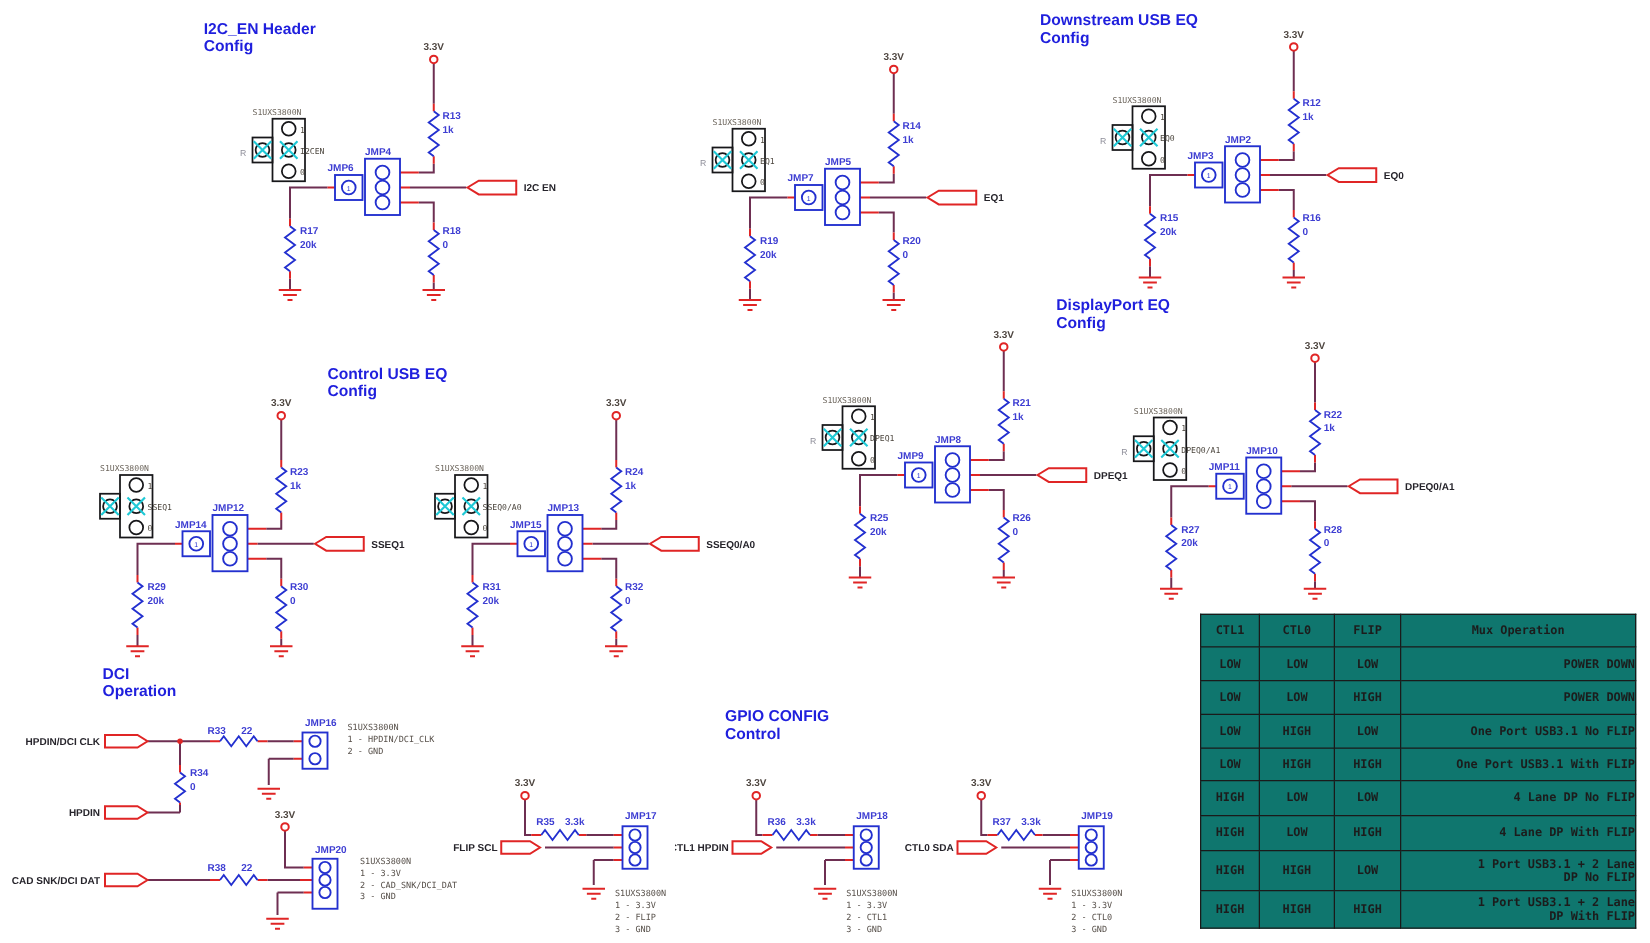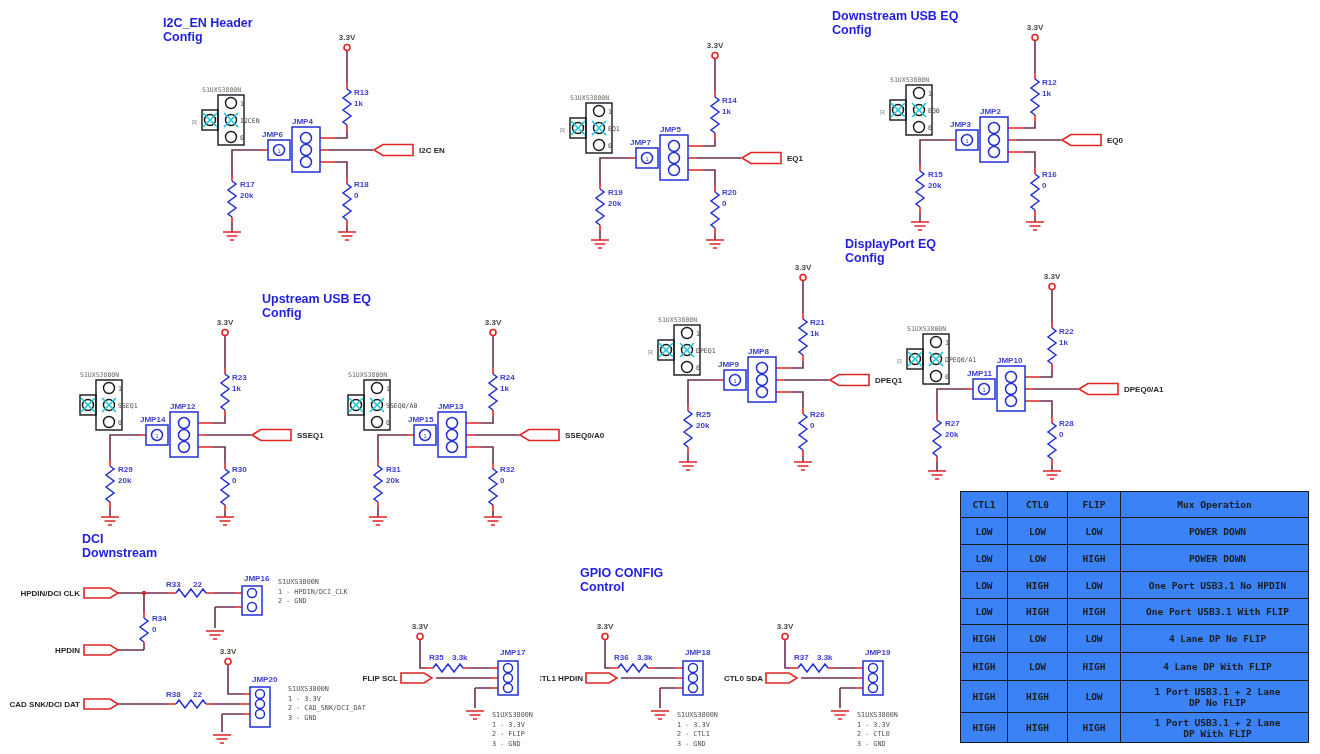--- a/index.html
+++ b/index.html
@@ -20,48 +20,48 @@
   .t-pwr{font-size:8px;font-weight:600;fill:#4e4640;}
   .t-ref{font-size:8px;font-weight:600;fill:#3d3dd2;}
   .t-conn{font-size:8px;font-weight:600;fill:#26242b;}
   .t-part{font-family:"DejaVu Sans Mono",monospace;font-size:6.5px;fill:#6e675e;}
   .t-pin{font-family:"DejaVu Sans Mono",monospace;font-size:6.5px;fill:#4c463e;}
   .t-note{font-family:"DejaVu Sans Mono",monospace;font-size:6.8px;fill:#57504a;}
   .t-r{font-size:7px;fill:#8f8f9a;}
   .t-d1{font-size:5.5px;fill:#2330cf;}
   
   .muxtable{position:absolute;left:960px;top:491px;border-collapse:collapse;table-layout:fixed;
-            background:#3b82f6;}
+            background:#0f766e;}
   .muxtable td,.muxtable th{border:1.7px solid #1a1a1a;font-family:"DejaVu Sans Mono",monospace;
             font-size:9.5px;font-weight:bold;color:#1c1c1c;text-align:center;padding:0;}
-  .muxtable td.op{text-align:center;padding-left:6px;white-space:pre-line;line-height:11px;}
+  .muxtable td.op{text-align:right;padding-left:6px;white-space:pre-line;line-height:11px;}
 </style>
 </head>
 <body>
 
 <div class="page">
   <div class="title" style="left:163px;top:17px">
     <span>I2C_EN Header</span>
     <span>Config</span>
   </div>
   <div class="title" style="left:832px;top:10px">
     <span>Downstream USB EQ</span>
     <span>Config</span>
   </div>
   <div class="title" style="left:262px;top:293px">
-    <span>Upstream USB EQ</span>
+    <span>Control USB EQ</span>
     <span>Config</span>
   </div>
   <div class="title" style="left:845px;top:238px">
     <span>DisplayPort EQ</span>
     <span>Config</span>
   </div>
   <div class="title" style="left:82px;top:533px">
     <span>DCI</span>
-    <span>Downstream</span>
+    <span>Operation</span>
   </div>
   <div class="title" style="left:580px;top:567px">
     <span>GPIO CONFIG</span>
     <span>Control</span>
   </div>
 <div class="blk" style="left:150px;top:25px">
   <svg width="330" height="262" viewBox="0 0 330 262">
     <g>
       <path class="w-p" d="M197,25.5 V58 M197,106 V113 H185 M178,125 H223 M185,137 H197 V153 M112,125 H82 V150 M82,198 V207 M197,201 V207"></path>
       <path class="w-r" d="M197,58 V64 M197,100 V106 M170,113 H185 M170,125 H178 M170,137 H185 M112,125 H118 M82,150 V156 M82,192 V198 M197,153 V159 M197,195 V201"></path>
@@ -701,21 +701,21 @@
         <tr style="height:27px">
           <td class="">LOW</td>
           <td class="">LOW</td>
           <td class="">HIGH</td>
           <td class="op">POWER DOWN</td>
         </tr>
         <tr style="height:27px">
           <td class="">LOW</td>
           <td class="">HIGH</td>
           <td class="">LOW</td>
-          <td class="op">One Port USB3.1 No HPDIN</td>
+          <td class="op">One Port USB3.1 No FLIP</td>
         </tr>
         <tr style="height:26px">
           <td class="">LOW</td>
           <td class="">HIGH</td>
           <td class="">HIGH</td>
           <td class="op">One Port USB3.1 With FLIP</td>
         </tr>
         <tr style="height:28px">
           <td class="">HIGH</td>
           <td class="">LOW</td>

